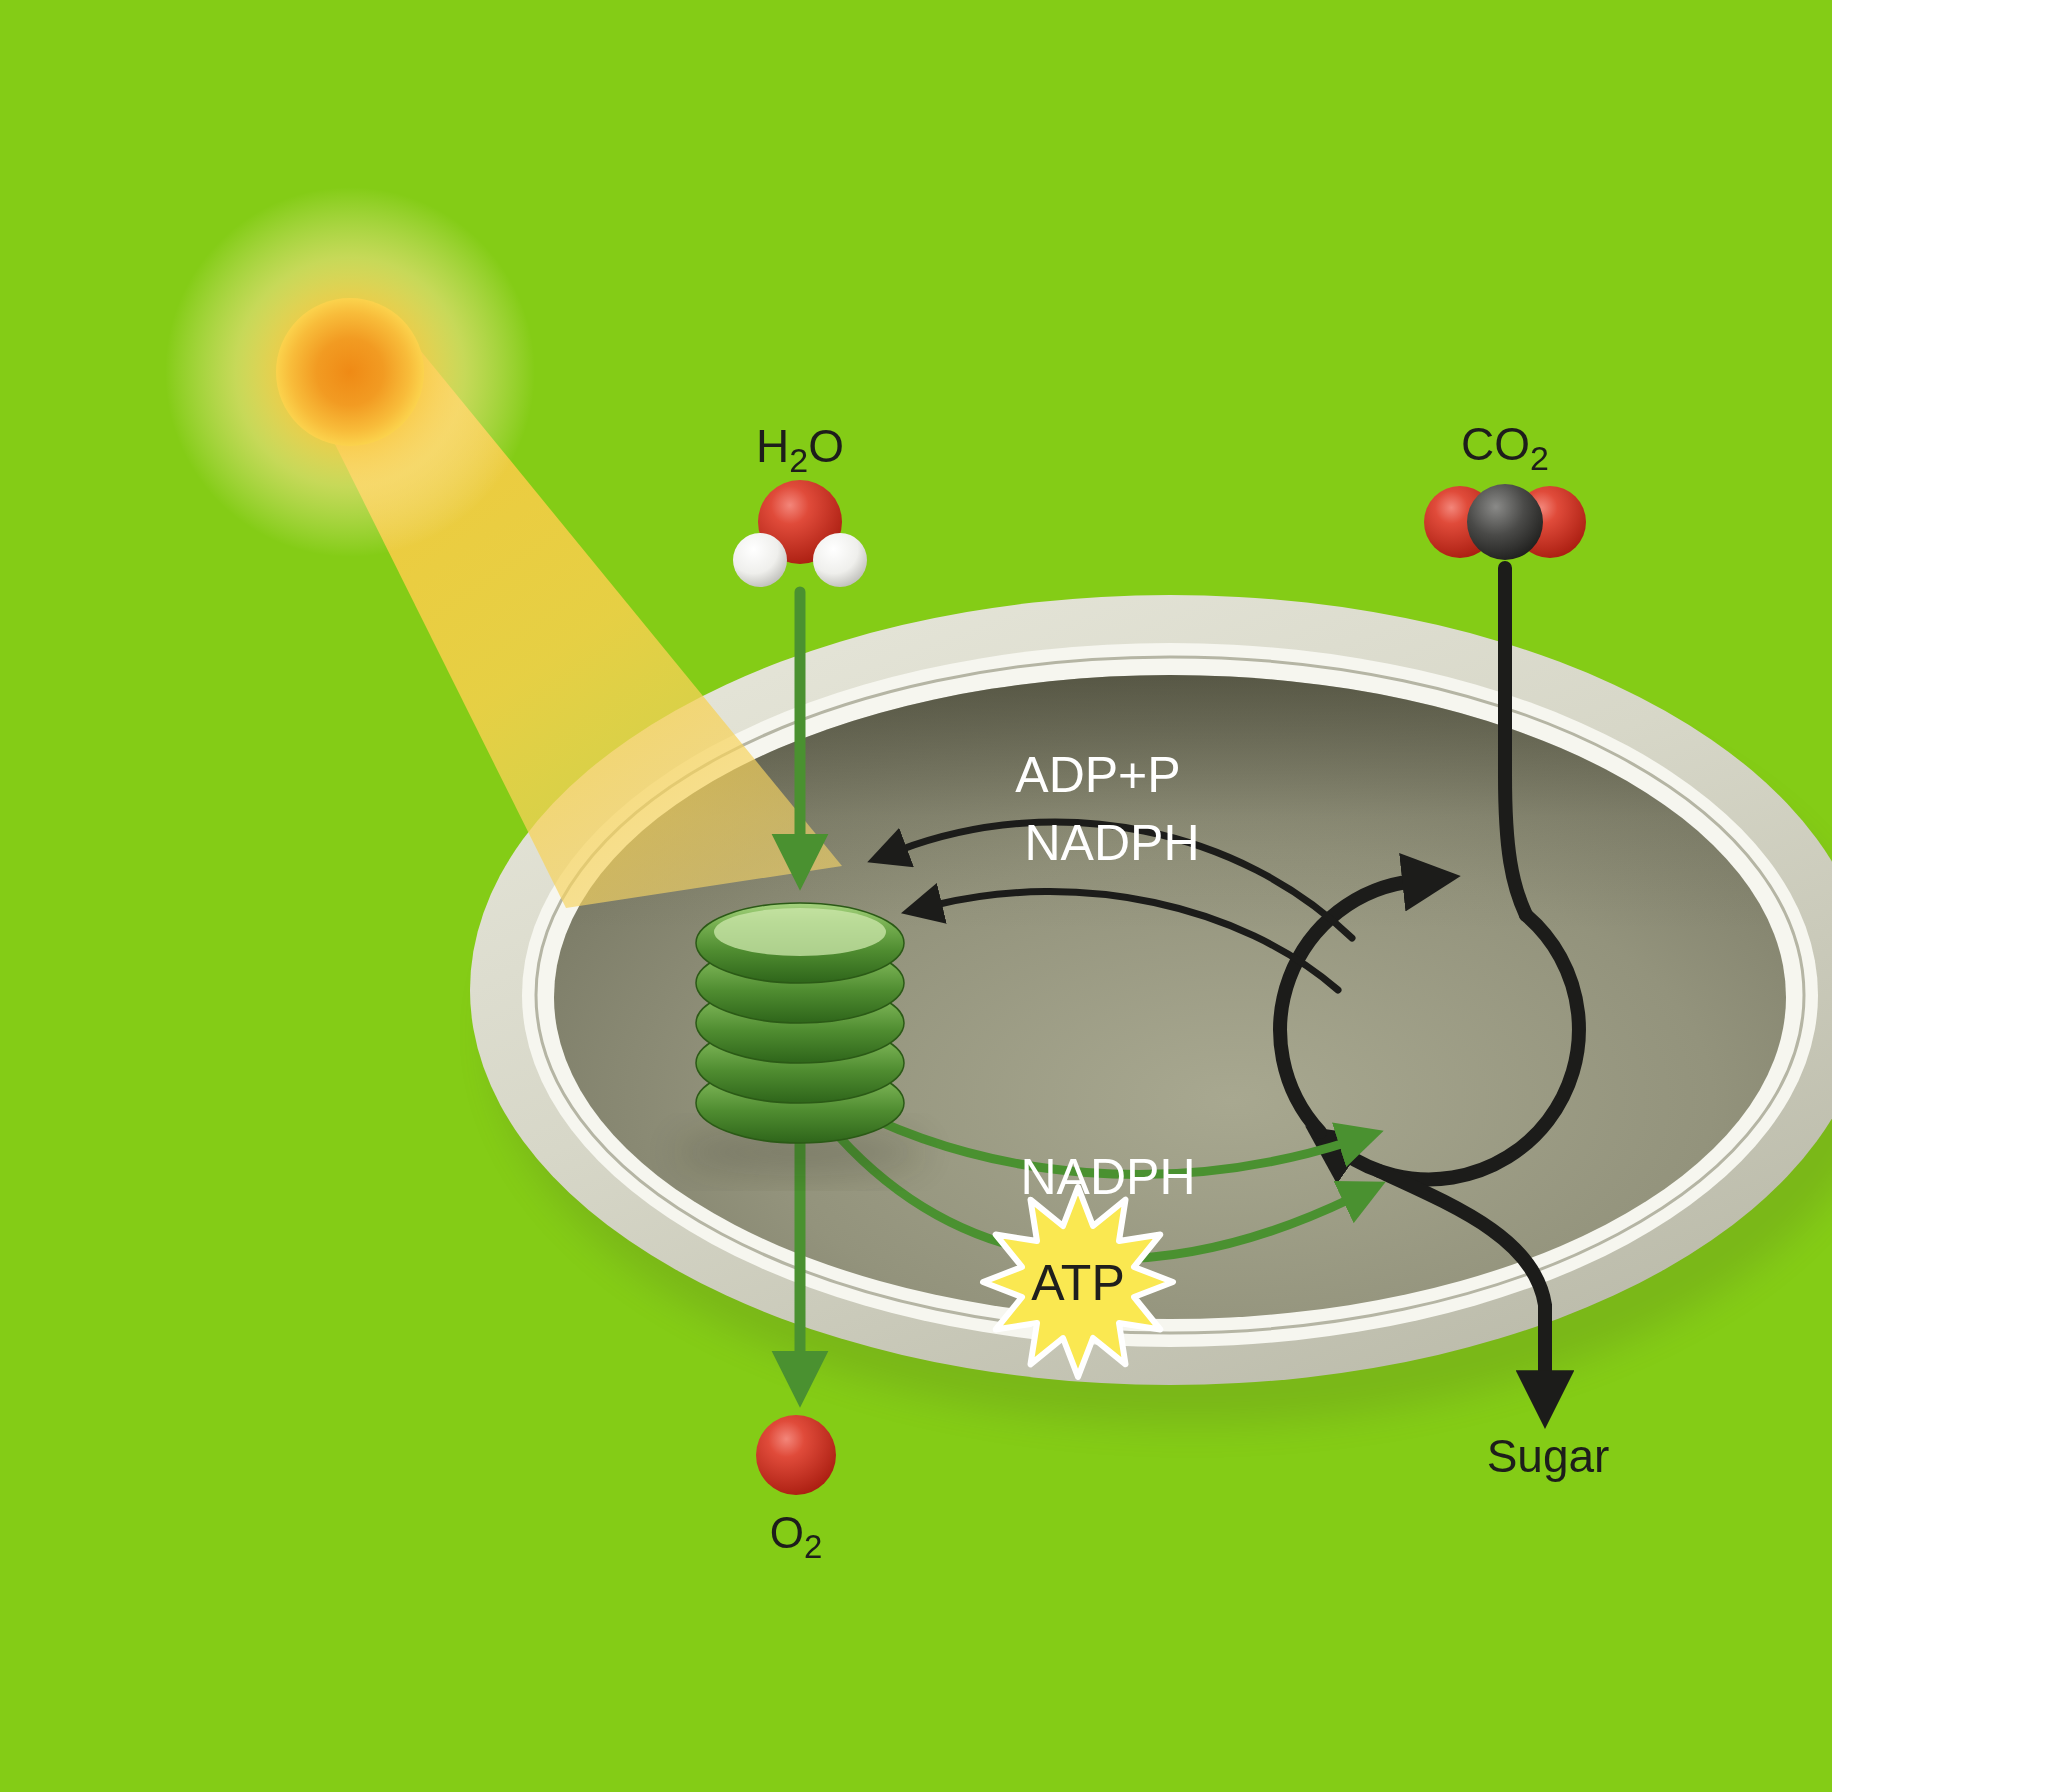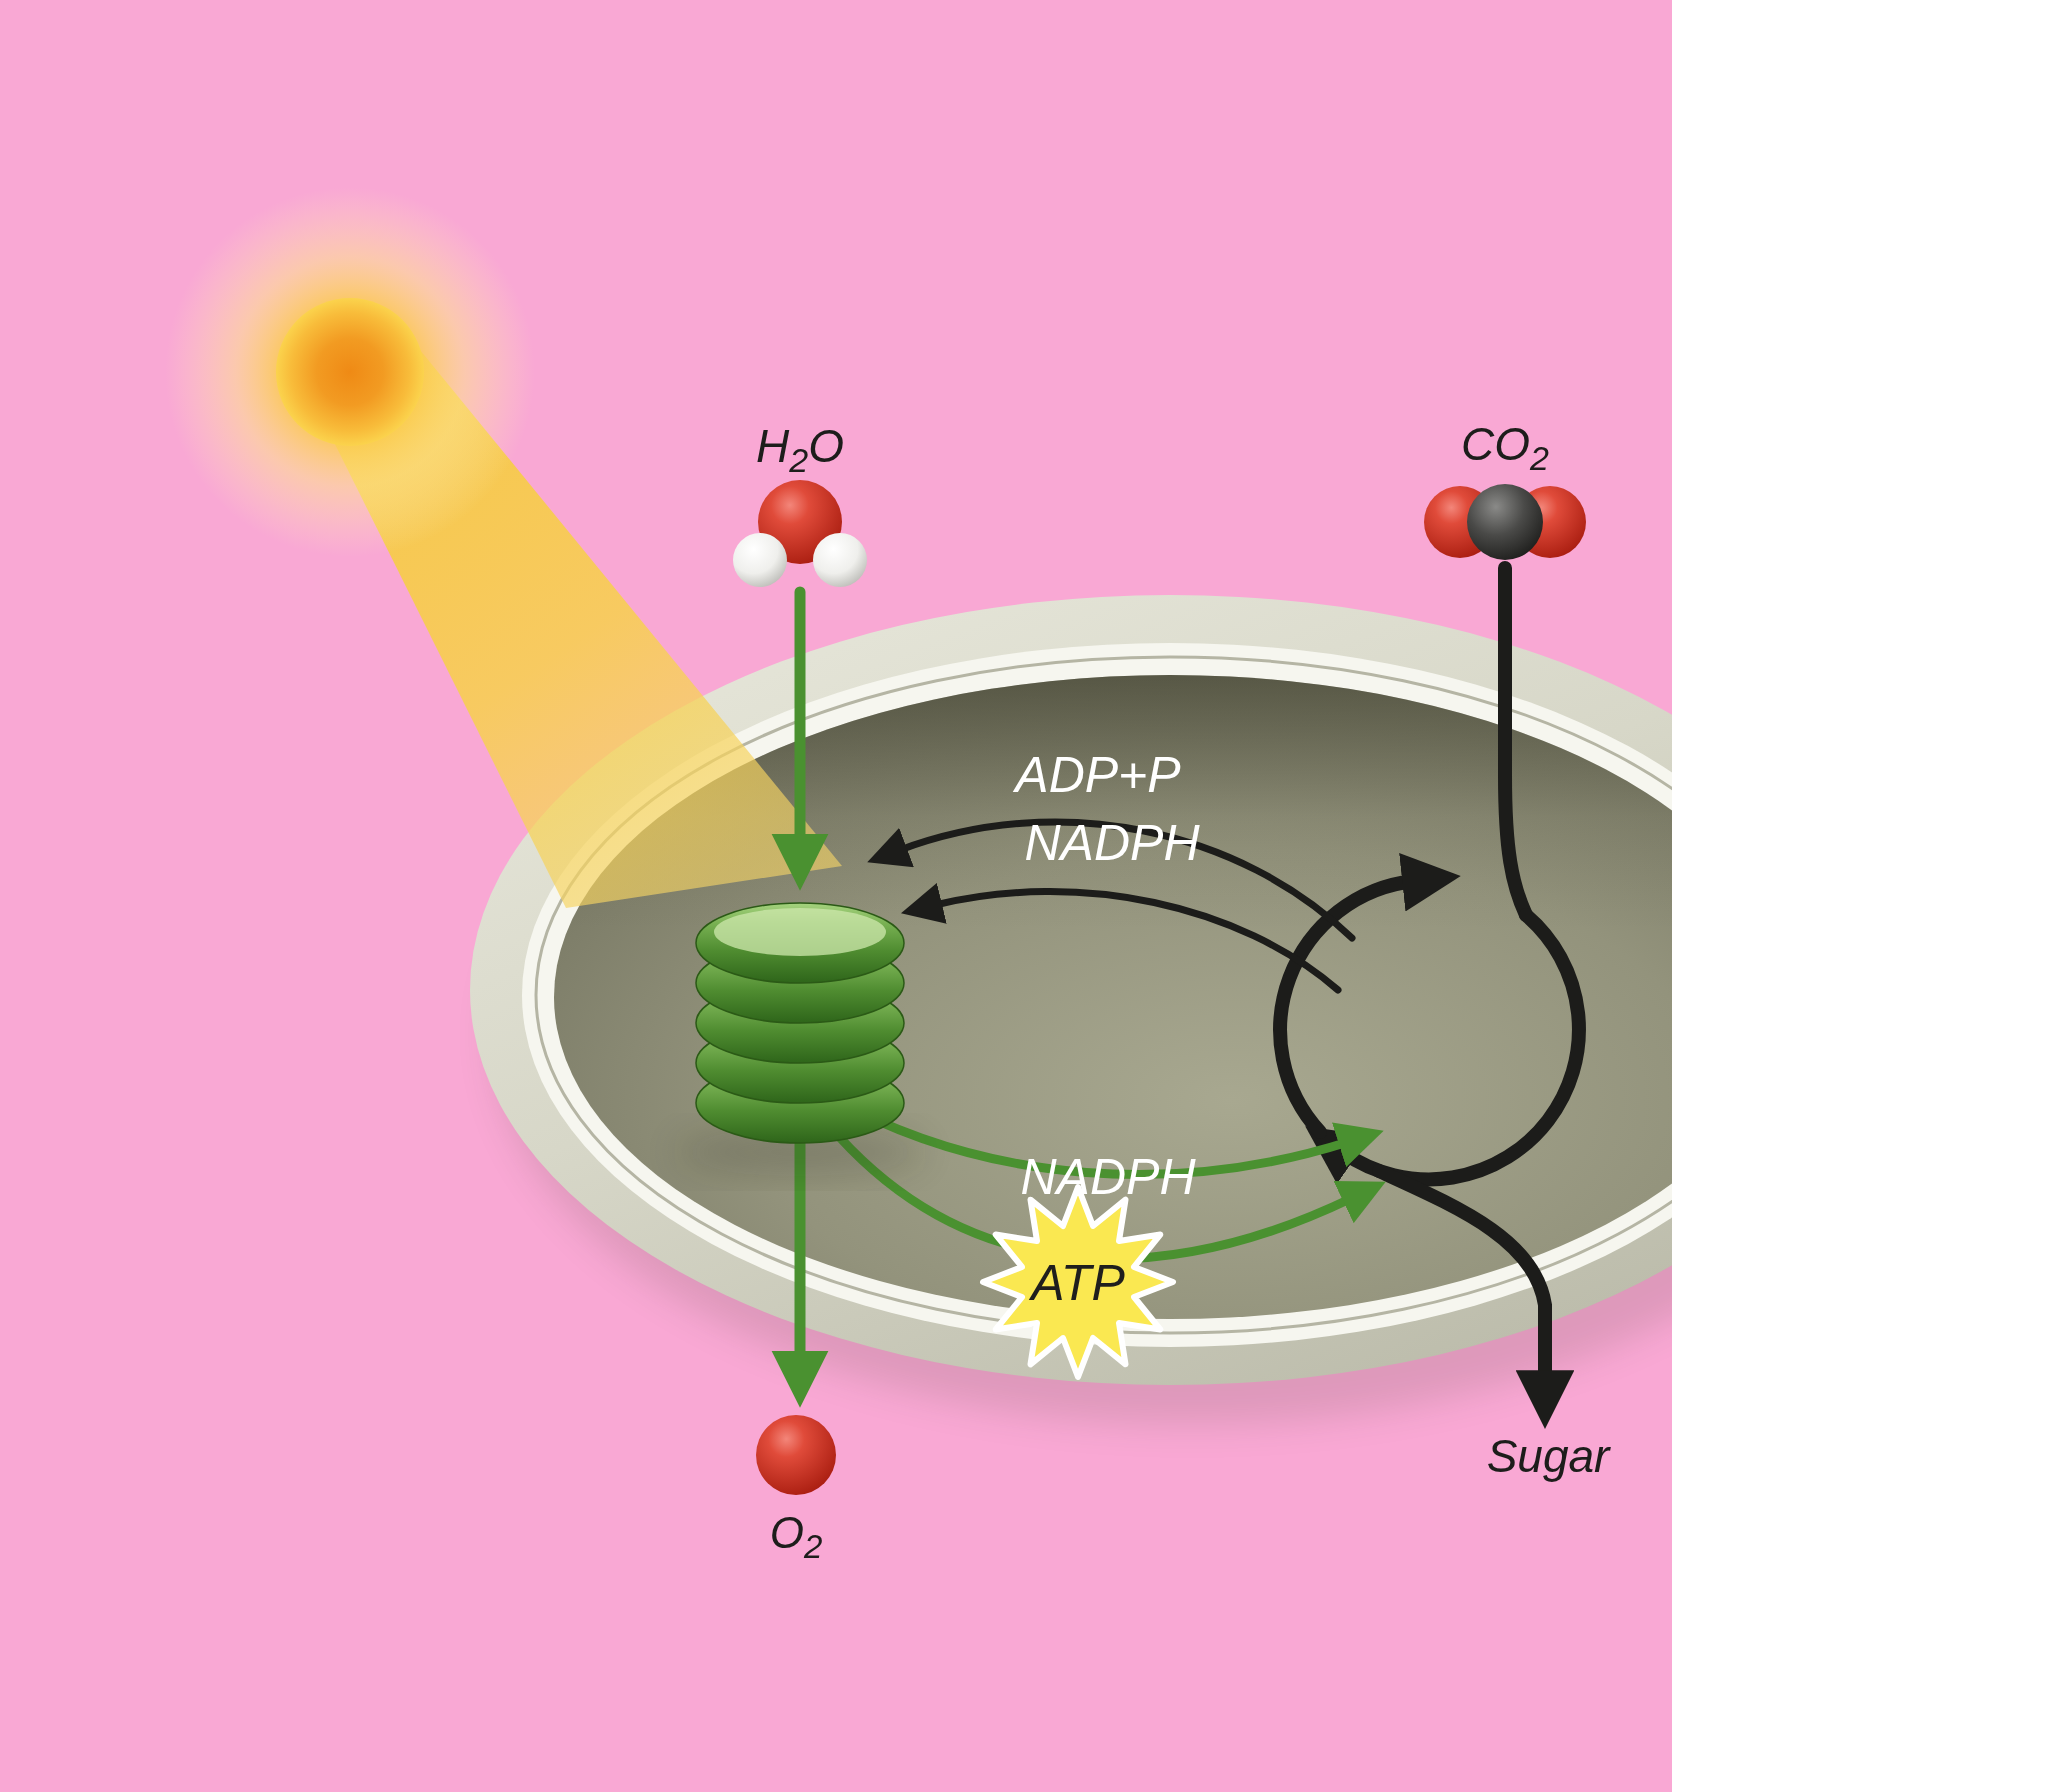--- a/index.html
+++ b/index.html
@@ -1,23 +1,22 @@
 <!DOCTYPE html>
 <html><head>
 <meta charset="utf-8">
 <style>
   html, body { margin: 0; padding: 0; background: #ffffff; }
   .stage {
     position: relative;
-    width: 1672px;
+    width: 1832px;
     height: 1792px;
-    background: #f9a8d4;
+    background: #84cc16;
     overflow: hidden;
     font-family: "Liberation Sans", sans-serif;
-    font-style: italic;
   }
   svg { position: absolute; inset: 0; display: block; }
   text { font-family: "Liberation Sans", sans-serif; }
 </style>
 </head>
 <body>
 
 <div class="stage">
 <svg width="2048" height="1792" viewBox="0 0 2048 1792" xmlns="http://www.w3.org/2000/svg">
   <defs>

